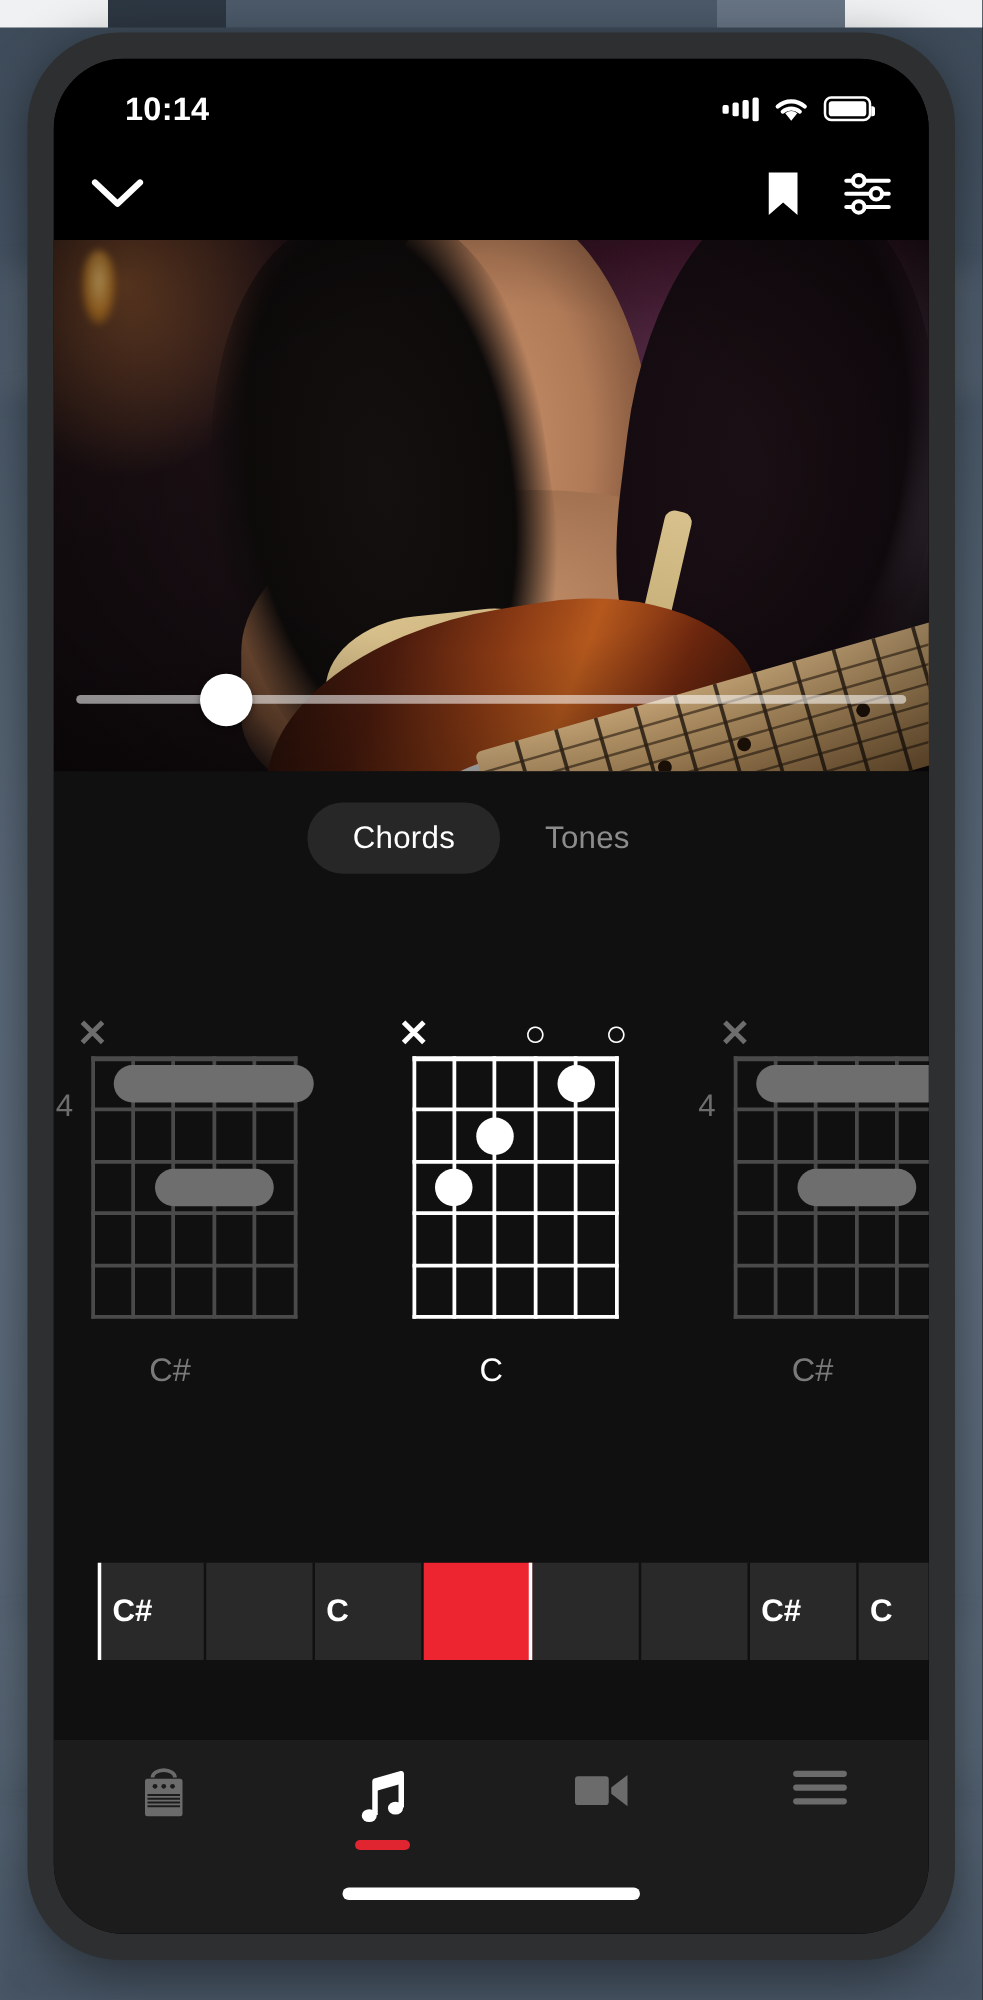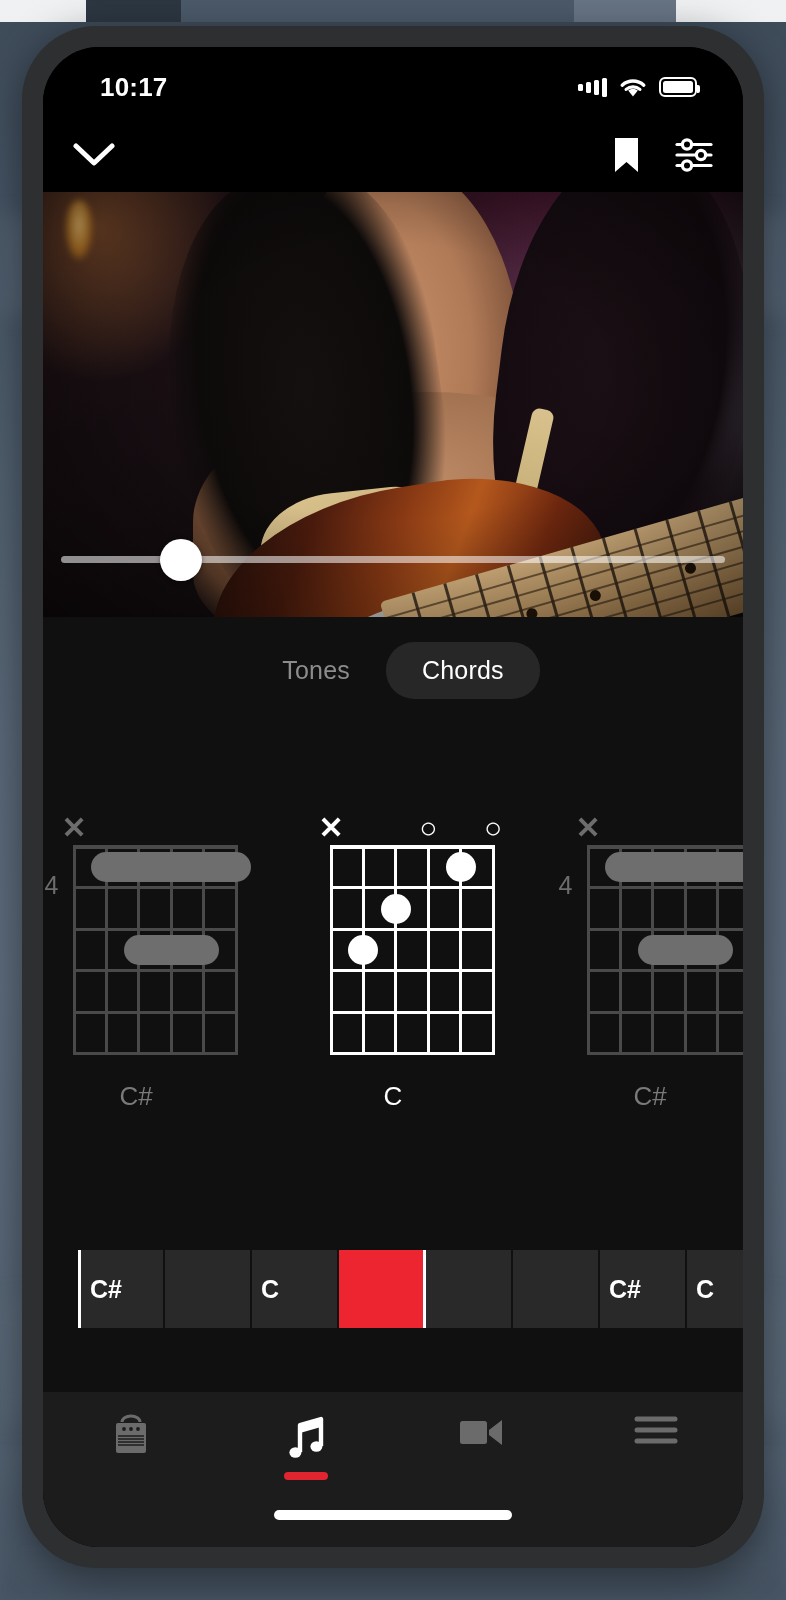--- a/index.html
+++ b/index.html
@@ -420,21 +420,21 @@
   <div class="band-a"></div>
   <div class="band-b"></div>
   <div class="band-c"></div>
 </div>
 
 <div class="phone">
   <div class="speaker-notch"></div>
   <div class="phone-inner">
 
     <div class="statusbar">
-      <div class="status-time">10:17</div>
+      <div class="status-time">10:14</div>
       <div class="status-icons">
         <span class="sig ic">
           <i></i>
             <i></i>
             <i></i>
             <i></i>
         </span>
         <span class="ic">
           <svg width="28" height="21" viewBox="0 0 28 21">
             <path d="M14 19.5 L9.2 13.6 a7.6 7.6 0 0 1 9.6 0 Z" fill="#fff"></path>
@@ -517,22 +517,22 @@
       </div>
       <div class="seek">
         <div class="seek-track"></div>
         <div class="seek-thumb" id="seekThumb" style="left: 18%;"></div>
       </div>
     </div>
 
     <div class="content">
 
       <div class="segment" id="segment">
+          <div class="seg-btn active">Chords</div>
           <div class="seg-btn">Tones</div>
-          <div class="seg-btn active">Chords</div>
         </div>
 
       <div class="chords" id="chordRow">
           <div class="chord dim">
             <div class="markers">
               <span class="marker" style="left:1.5px;top:2px">✕</span>
             </div>
             <div class="grid-wrap">
               <span class="fretnum">4</span>
               <div class="grid">

